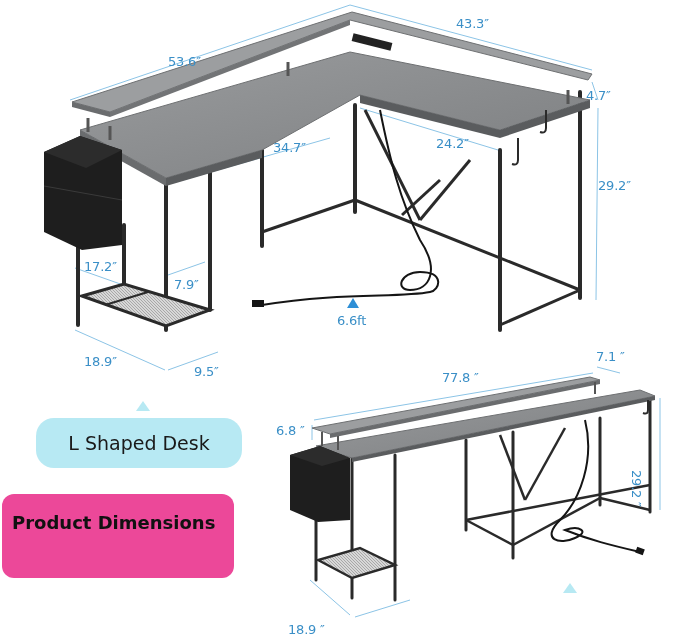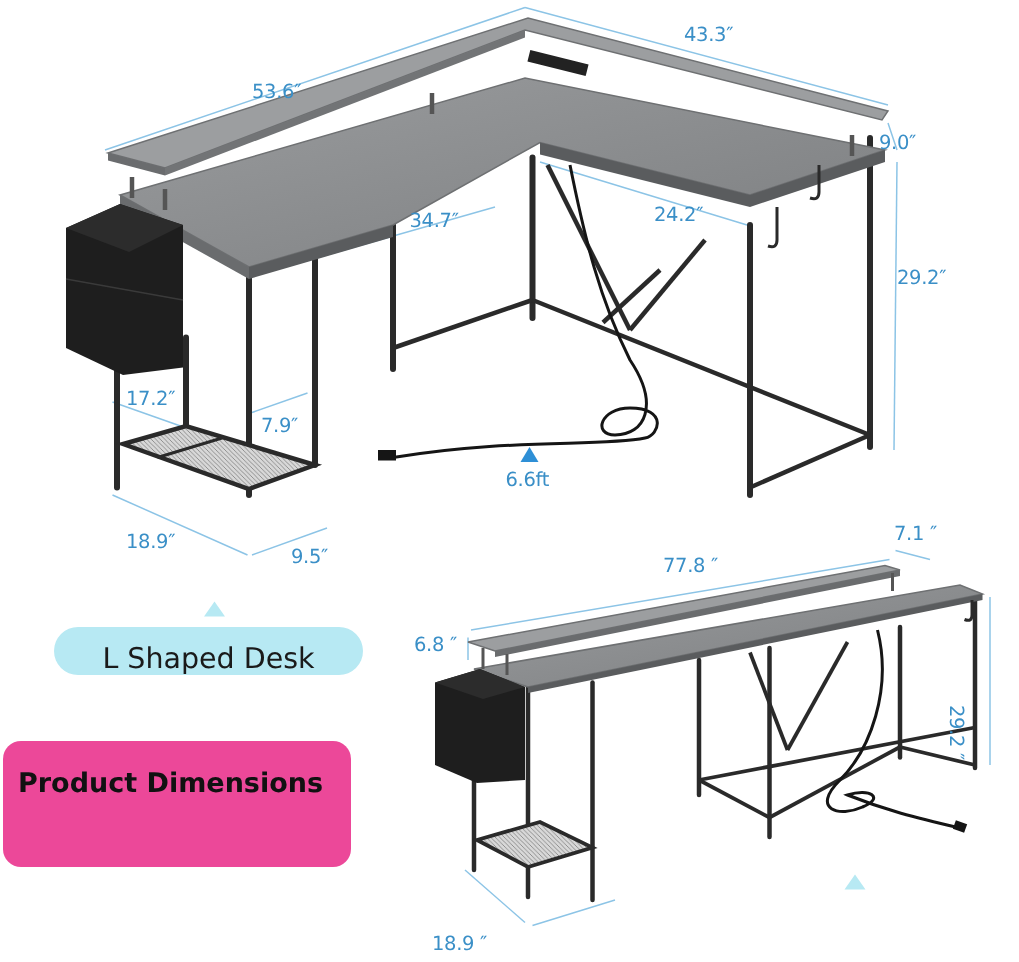--- a/index.html
+++ b/index.html
@@ -1,21 +1,21 @@
 <!DOCTYPE html>
 <html><head>
 <meta charset="utf-8">
 <style>
   html, body { margin:0; padding:0; background:#ffffff; }
   body { width:679px; height:641px; position:relative; overflow:hidden; font-family:"DejaVu Sans", sans-serif; }
   .stage { position:absolute; left:0; top:0; width:679px; height:641px; }
   svg.art { position:absolute; left:0; top:0; }
   .dim { position:absolute; color:#3a8fc7; font-size:13px; font-family:"DejaVu Sans", sans-serif; white-space:nowrap; letter-spacing:-0.2px; }
   .pill { position:absolute; background:#b7e9f3; border-radius:18px; color:#1a1a1a; display:flex; align-items:center; justify-content:center; font-family:"DejaVu Sans", sans-serif; }
-  .pill-l { left:36px; top:418px; width:206px; height:32px; font-size:19px; border-radius:18px;align-items:flex-end; }
+  .pill-l { left:36px; top:418px; width:206px; height:50px; font-size:19px; border-radius:18px; }
   .pill-s { left:460px; top:603px; width:208px; height:34px; font-size:18px; border-radius:17px; }
   .info { position:absolute; left:2px; top:494px; width:232px; height:84px; background:#ec4899; border-radius:12px; }
   .info .line { position:absolute; left:10px; font-weight:bold; font-size:18px; color:#111; white-space:nowrap; font-family:"DejaVu Sans", sans-serif; }
   .tri { position:absolute; width:0; height:0; border-left:7px solid transparent; border-right:7px solid transparent; }
   .tri-pale { border-bottom:10px solid #b7e9f3; }
   .tri-blue { border-bottom:10px solid #2e8fd6; border-left-width:6px; border-right-width:6px; }
 </style>
 </head>
 <body>
 
@@ -146,21 +146,21 @@
 
       <path d="M648 400 v10 q0 5 -5 3" stroke="#2a2a2a" stroke-width="2" fill="none"></path>
 
       <path d="M585 420 C595 460 580 500 560 520 C540 540 560 545 575 538 C590 532 580 525 565 530 C590 540 610 545 640 552" stroke="#151515" stroke-width="2" fill="none"></path>
       <rect x="636" y="548" width="8" height="6" fill="#151515" transform="rotate(20 640 551)"></rect>
     </g>
   </svg>
 
   <span class="dim" style="left:168px;top:34px;margin-top:20px;">53.6″</span>
   <span class="dim" style="left:456px;top:16px;">43.3″</span>
-  <span class="dim" style="left:586px;top:88px;">9.0″</span>
+  <span class="dim" style="left:586px;top:88px;">4.7″</span>
   <span class="dim" style="left:273px;top:140px;">34.7″</span>
   <span class="dim" style="left:388px;top:136px;padding-left:48px;">24.2″</span>
   <span class="dim" style="left:598px;top:178px;">29.2″</span>
   <span class="dim" style="left:84px;top:259px;">17.2″</span>
   <span class="dim" style="left:174px;top:277px;">7.9″</span>
   <span class="dim" style="left:84px;top:354px;">18.9″</span>
   <span class="dim" style="left:194px;top:364px;">9.5″</span>
   <span class="tri tri-blue" style="left:347px;top:298px;"></span>
   <span class="dim" style="left:337px;top:313px;">6.6ft</span>
 

